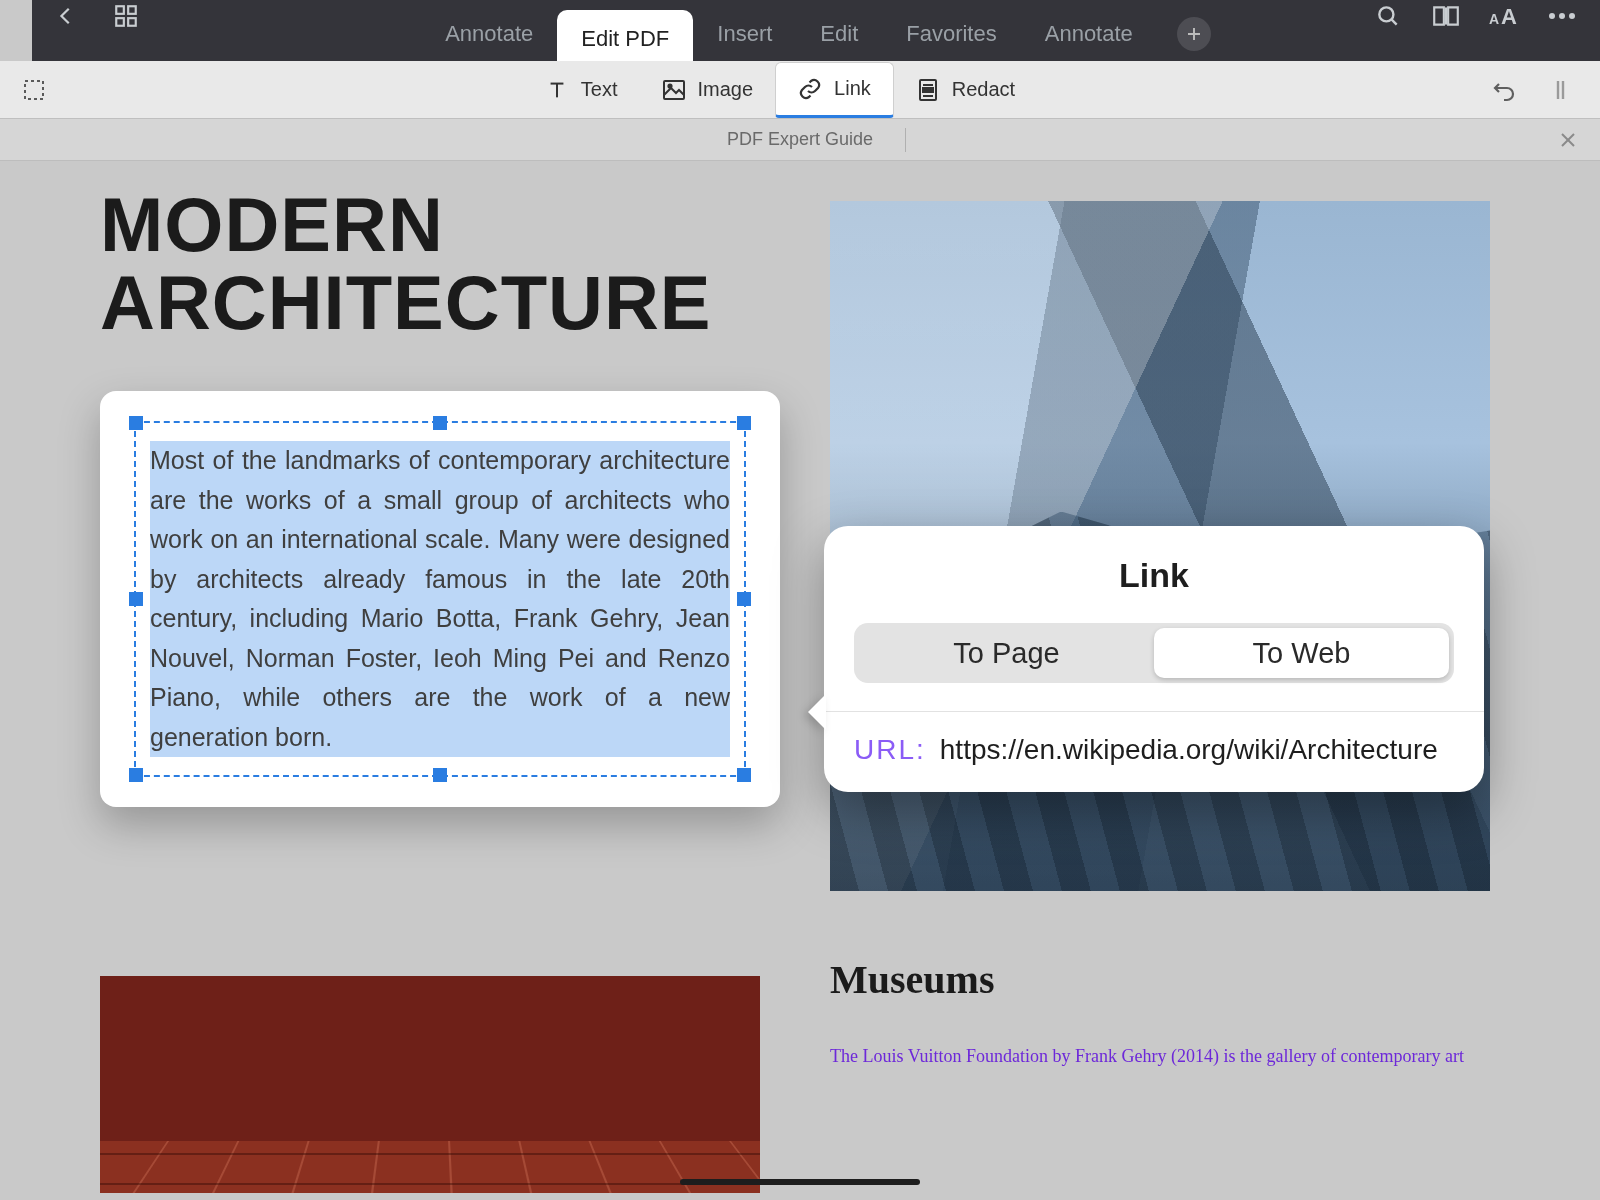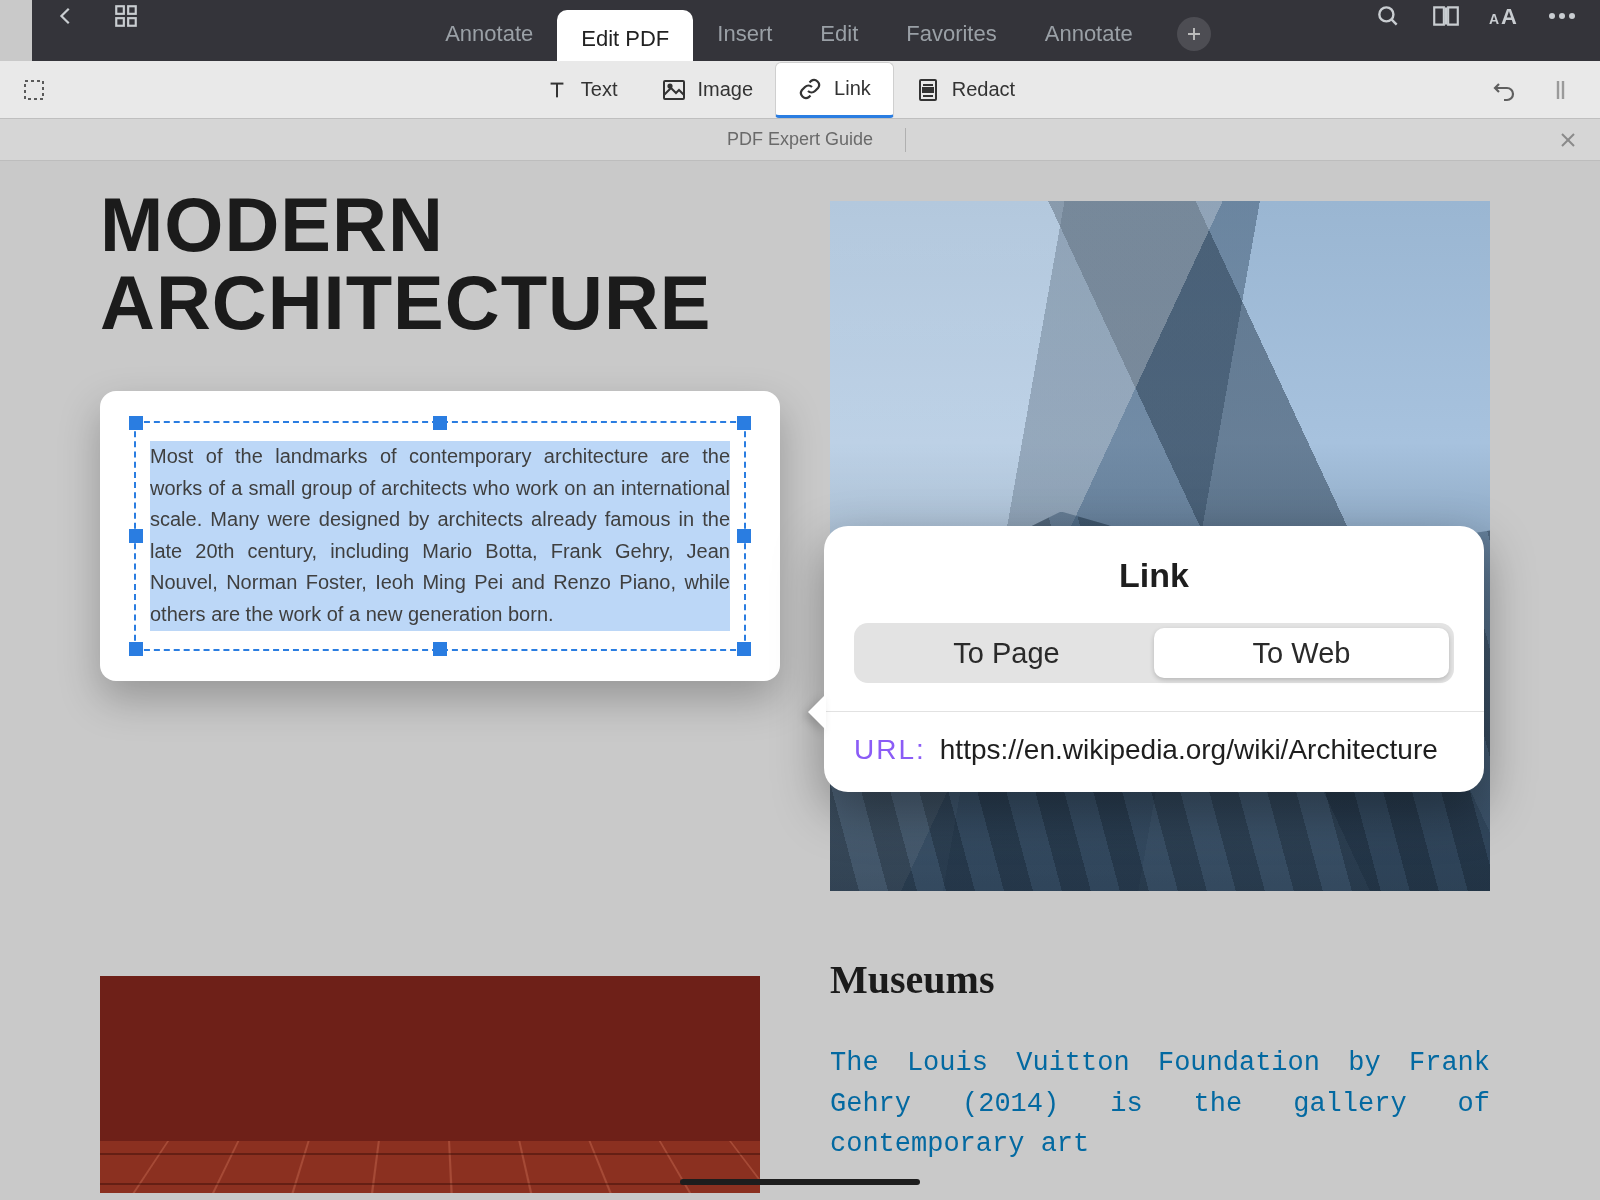--- a/index.html
+++ b/index.html
@@ -39,21 +39,21 @@
   .docbar{height:42px;background:var(--titlebar);display:flex;align-items:center;justify-content:center;color:#6a6a6a;font-size:18px;border-bottom:1px solid #bdbdbd;position:relative;}
   .docbar .close{position:absolute;right:22px;color:#8a8a8a;width:20px;height:20px;display:flex;align-items:center;justify-content:center;}
   .docbar .vline{position:absolute;left:50%;margin-left:105px;height:24px;width:1px;background:#b0b0b0;}
   
   .canvas{position:relative;height:calc(1200px - 68px - 58px - 42px);background:#c9c9c9;overflow:hidden;}
   
   .h1{font-size:76px;font-weight:900;letter-spacing:1px;color:#1b1b1b;line-height:1.02;margin:25px 0 50px 0;font-family:Arial,Helvetica;}
   
   .selbox-wrap{position:relative;background:#fff;border-radius:16px;padding:30px 34px;box-shadow:0 18px 40px var(--shadow);}
   .selbox{position:relative;border:2px dashed var(--accent);padding:18px 14px;}
-  .seltext{background:#bcd7f7;font-size:20px;line-height:1.58;color:#3f3f3f;text-align:justify;font-family:Arial;}
+  .seltext{background:#bcd7f7;font-size:25px;line-height:1.58;color:#3f3f3f;text-align:justify;font-family:Arial;}
   .handle{position:absolute;width:14px;height:14px;background:var(--accent);}
   .h-tl{top:-7px;left:-7px;} .h-tm{top:-7px;left:50%;margin-left:-7px;} .h-tr{top:-7px;right:-7px;}
   .h-ml{top:50%;left:-7px;margin-top:-7px;} .h-mr{top:50%;right:-7px;margin-top:-7px;}
   .h-bl{bottom:-7px;left:-7px;} .h-bm{bottom:-7px;left:50%;margin-left:-7px;} .h-br{bottom:-7px;right:-7px;}
   
   .building{position:absolute;left:830px;top:40px;width:660px;height:690px;background:linear-gradient(180deg,#9ab6d2 0%,#a7c2de 35%,#7b96b0 60%,#566f88 100%);overflow:hidden;}
   .building::before{content:"";position:absolute;inset:0;background:
      linear-gradient(115deg,rgba(255,255,255,0.25) 0 40%,transparent 40%),
      linear-gradient(65deg,transparent 0 55%,rgba(40,60,80,0.5) 55% 70%,transparent 70%),
      linear-gradient(100deg,transparent 0 30%,rgba(60,85,110,0.5) 30% 55%,transparent 55%);
@@ -71,21 +71,21 @@
      transform:perspective(700px) rotateX(48deg) scale(1.6) translateY(50px);
      transform-origin:center bottom;
   }
   .roof::after{content:"";position:absolute;inset:0;background:
      repeating-linear-gradient(0deg,transparent 0 58px,rgba(40,5,0,0.4) 58px 62px);
      transform:perspective(700px) rotateX(48deg) scale(1.6) translateY(50px);
      transform-origin:center bottom;
   }
   
   .h2{font-size:40px;font-weight:800;color:#1b1b1b;margin:0 0 40px 0;font-family:Georgia,'Times New Roman',serif;}
-  .body2{font-size:27px;line-height:1.5;color:#0369a1;text-align:justify;font-family:Liberation Mono, monospace;}
+  .body2{font-size:18px;line-height:1.5;color:#6d28d9;text-align:justify;font-family:Liberation Serif, serif;}
   .rightcol{position:absolute;left:830px;top:795px;width:660px;}
   .popover{position:absolute;left:824px;top:365px;width:660px;background:#fff;border-radius:24px;box-shadow:0 18px 50px rgba(0,0,0,0.35);padding:30px 30px 26px 30px;}
   .pop-title{text-align:center;font-size:34px;font-weight:700;color:#1e1e1e;margin-bottom:28px;}
   .segment{background:#e3e3e3;border-radius:14px;height:60px;display:flex;padding:5px;}
   .seg-btn{flex:1;display:flex;align-items:center;justify-content:center;font-size:29px;color:#2a2a2a;border-radius:10px;cursor:pointer;}
   .seg-btn.active{background:#fff;box-shadow:0 2px 5px rgba(0,0,0,0.2);}
   .divider{height:1px;background:#e2e2e2;margin:28px -30px 22px -30px;}
   .urlrow{display:flex;align-items:baseline;gap:14px;font-size:28px;}
   .urlrow .lbl{color:#8b5cf6;letter-spacing:2px;}
   .urlrow .val{color:#1e1e1e;}

